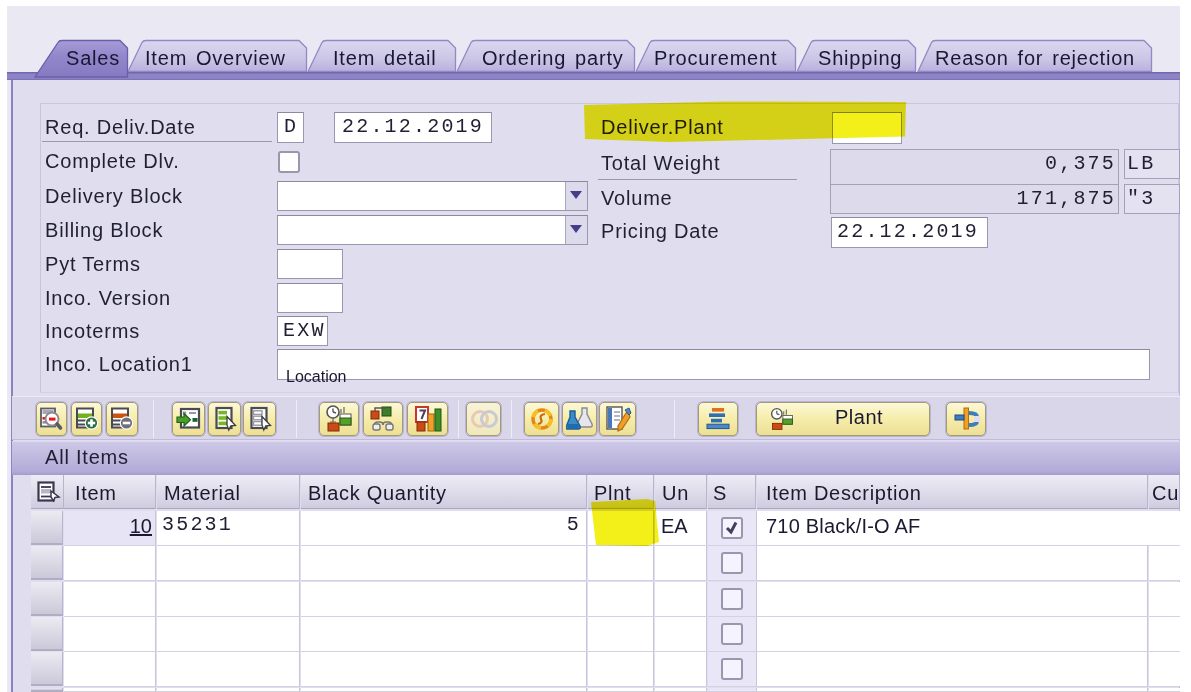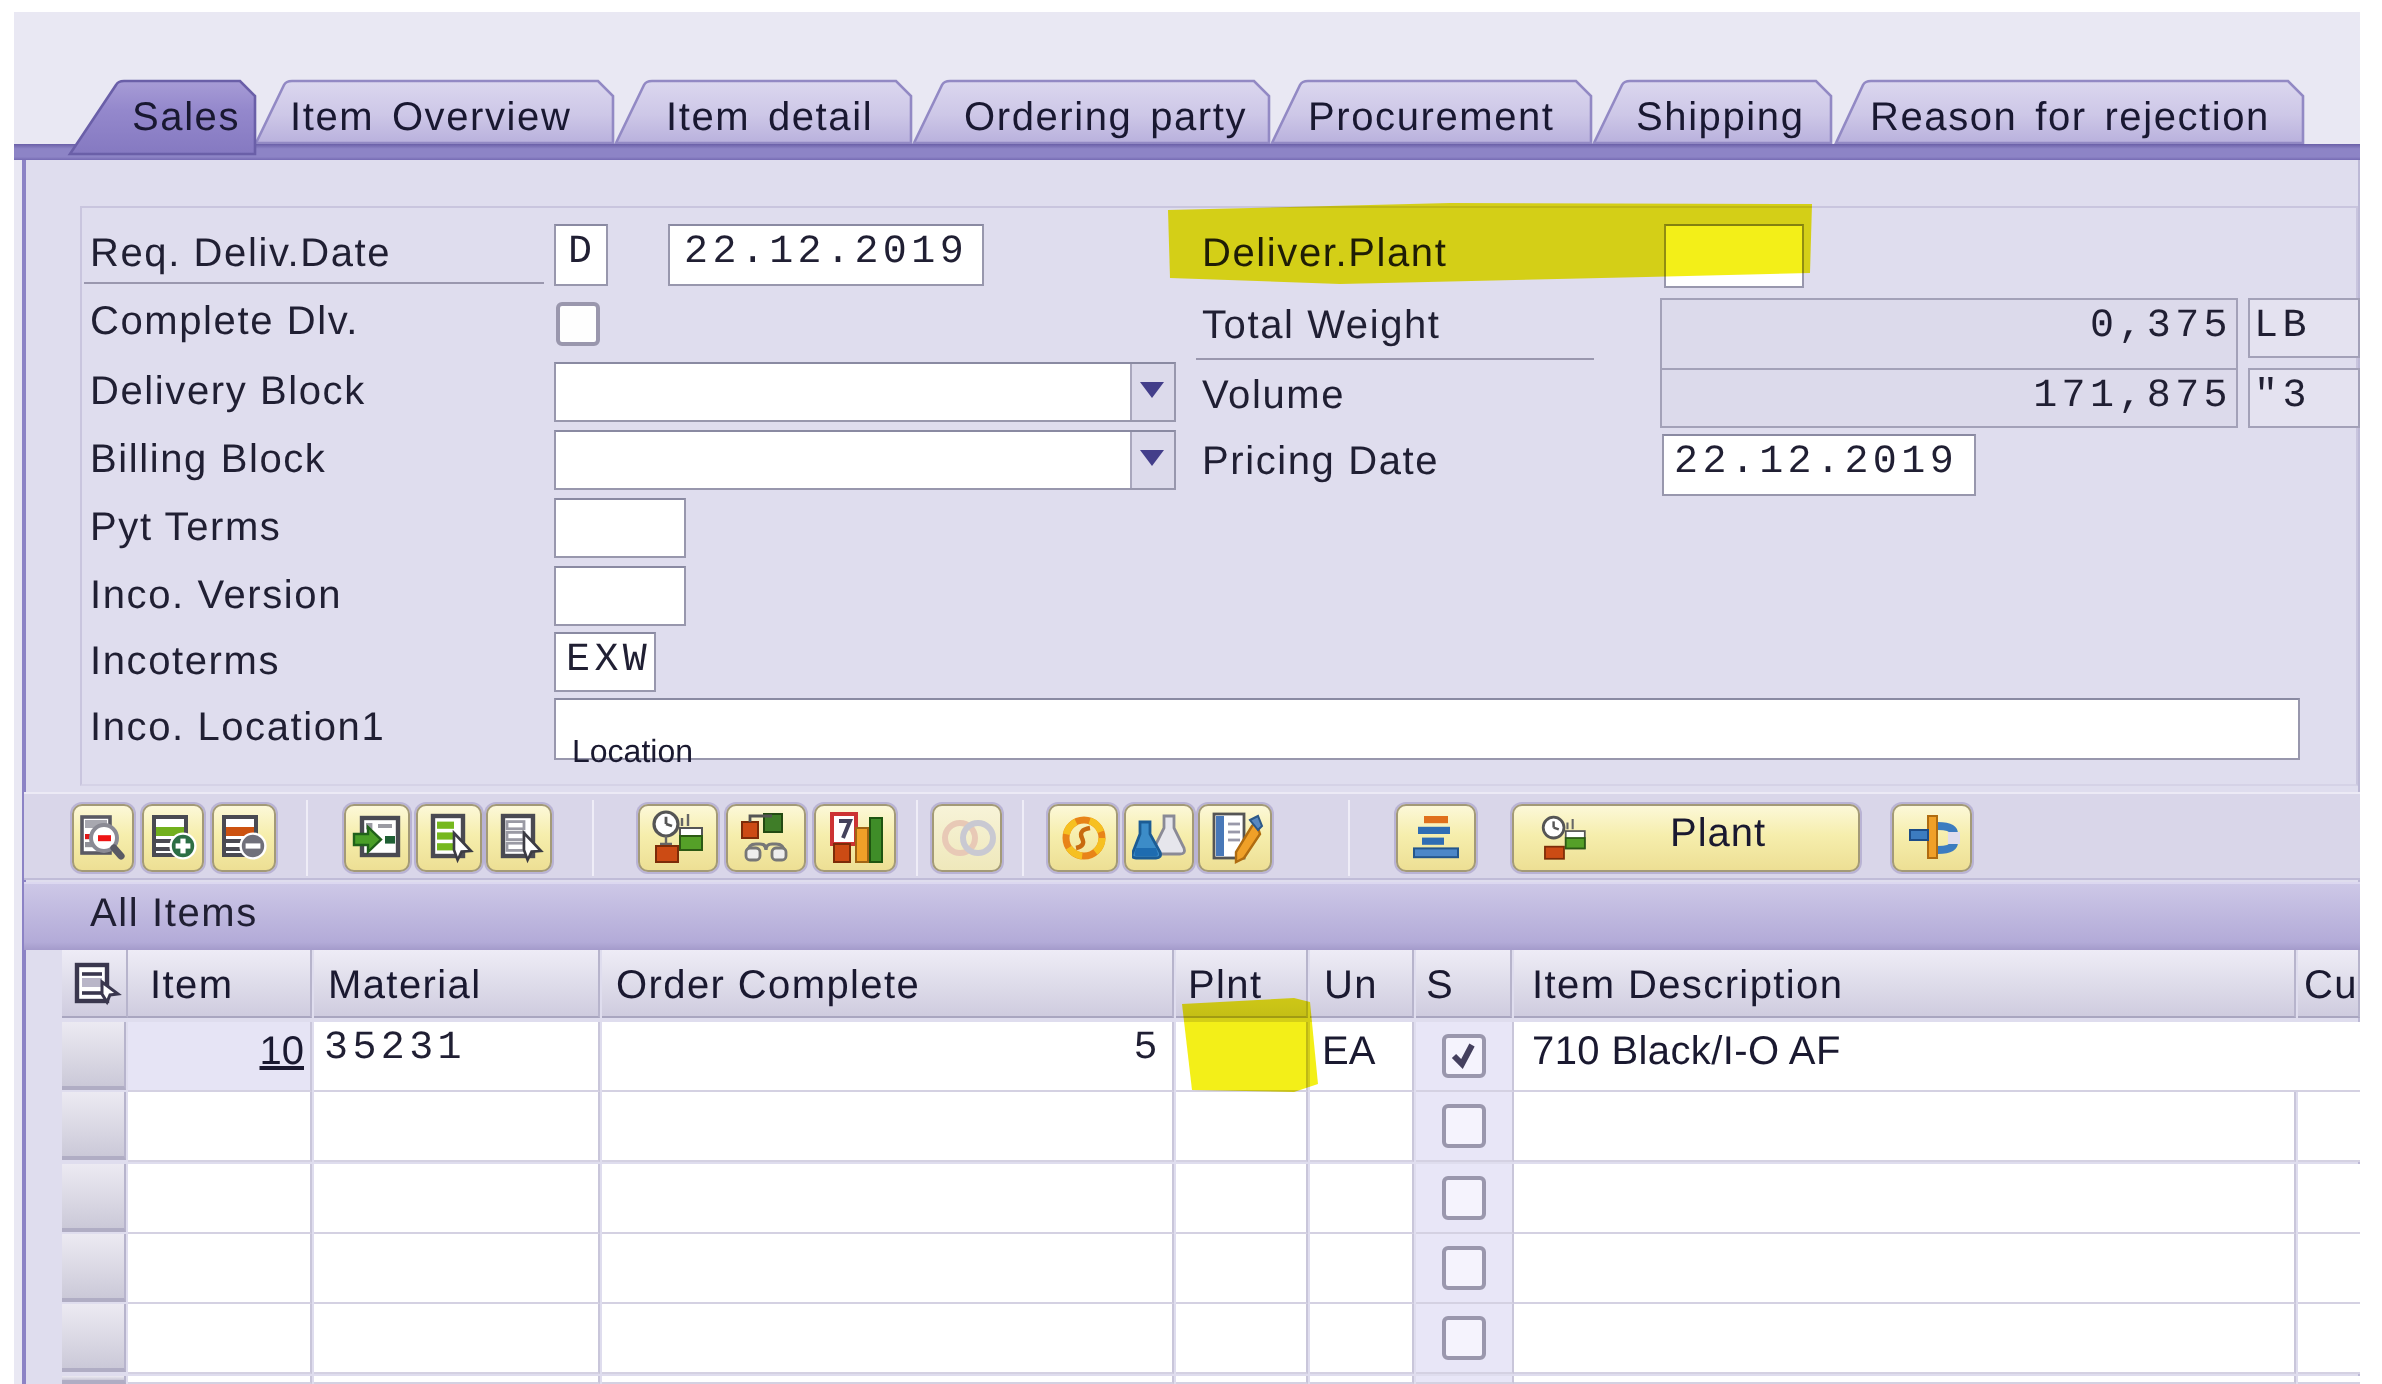--- a/index.html
+++ b/index.html
@@ -323,21 +323,21 @@
     <svg style="position:absolute;left:6px;top:6px;" width="24" height="22" viewBox="0 0 24 22">
       <rect x="1.5" y="1.5" width="15" height="18" fill="#fff" stroke="#3a374e" stroke-width="2.2"></rect>
       <rect x="4" y="8" width="10" height="4.5" fill="#b9b6c8"></rect>
       <line x1="4" y1="6" x2="14" y2="6" stroke="#3a374e" stroke-width="1.8"></line>
       <line x1="4" y1="15.5" x2="14" y2="15.5" stroke="#3a374e" stroke-width="1.8"></line>
       <polygon points="14,10 22,16 18,16.5 16.5,20 14,16" fill="#fff" stroke="#3a374e" stroke-width="1.5"></polygon>
     </svg>
   </div>
   <div class="hcell" style="left:64px; width:92px; padding-left:11px;">Item</div>
   <div class="hcell" style="left:157px; width:143px; padding-left:7px;">Material</div>
-  <div class="hcell" style="left:301px; width:286px; padding-left:7px;">Order Complete</div>
+  <div class="hcell" style="left:301px; width:286px; padding-left:7px;">Black Quantity</div>
   <div class="hcell" style="left:588px; width:66px; padding-left:6px;">Plnt</div>
   <div class="hcell" style="left:655px; width:52px; padding-left:7px;">Un</div>
   <div class="hcell" style="left:708px; width:48px; padding-left:5px;">S</div>
   <div class="hcell" style="left:757px; width:391px; padding-left:9px;">Item Description</div>
   <div class="hcell" style="left:1149px; width:31px; padding-left:3px;">Cus</div>
   <div class="rowsel" style="top:511px; height:34px;"></div>
   <div class="cell" style="left:64px; top:511px; width:92px; height:35px; background:#e6e4f5;">
     <span style="position:absolute;right:3px;top:4px;font-size:20px;text-decoration:underline;">10</span>
   </div>
   <div class="cell" style="left:157px; top:511px; width:143px; height:35px;">

